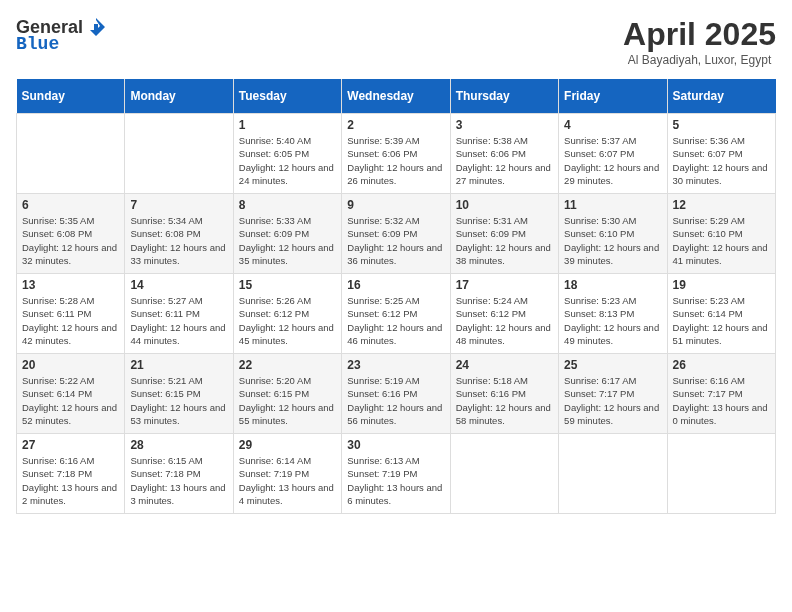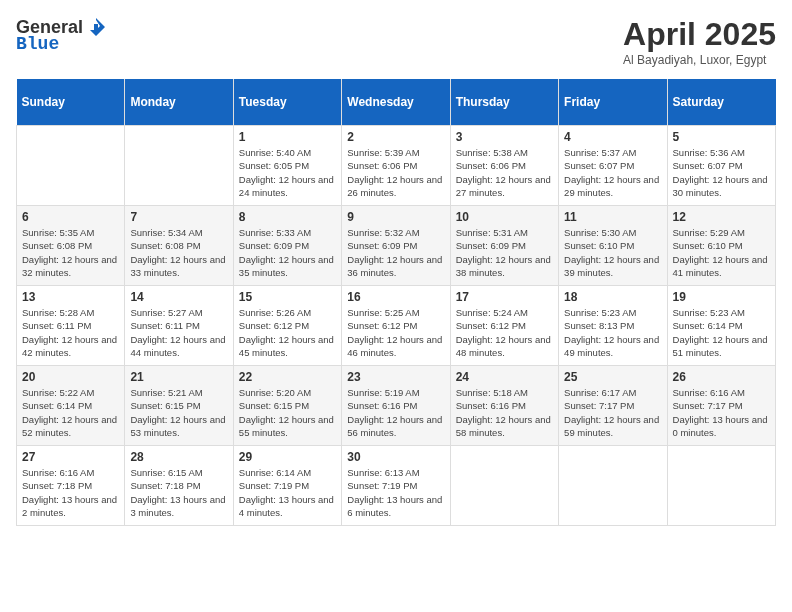--- a/index.html
+++ b/index.html
@@ -17,41 +17,41 @@
       margin-bottom: 12px;
     }
     .logo {
       display: flex;
       align-items: center;
       justify-content: flex-end;
     }
     .logo-general { color: #333; }
     .logo-blue { color: #1565c0; font-family: Liberation Mono, monospace; }
     .title-block {
-      text-align: left;
+      text-align: center;
     }
     .month-title {
       font-size: 32px;
       font-weight: bold;
       color: #333;
     }
     .subtitle {
       font-size: 12px;
       color: #555;
     }
     table {
       width: 100%;
       border-collapse: collapse;
       font-size: 11px;
     }
     th {
       background-color: #1565c0;
       color: #fff;
       text-align: left;
-      padding: 16px 5px;
+      padding: 10px 5px;
       font-size: 12px;
       font-weight: bold;
     }
     td {
       border: 1px solid #ddd;
       vertical-align: top;
       padding: 4px 5px;
       width: calc(100% / 7);
       min-height: 80px;
       height: 80px;

